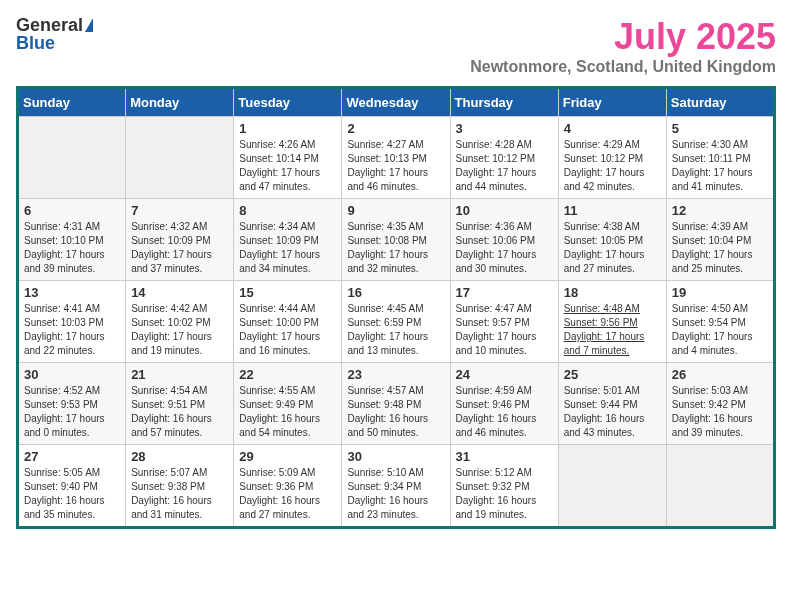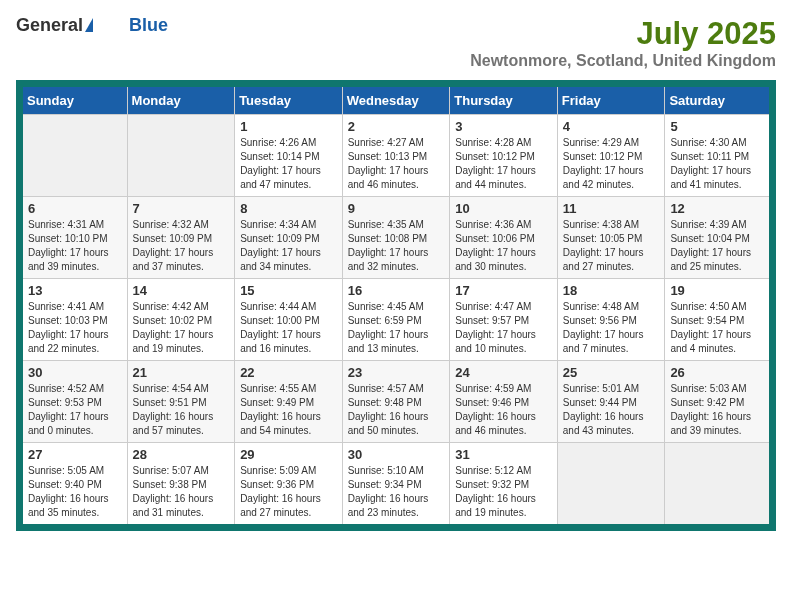--- a/index.html
+++ b/index.html
@@ -11,23 +11,22 @@
       padding: 16px;
     }
     .header {
       display: flex;
       justify-content: space-between;
       align-items: flex-start;
       margin-bottom: 10px;
     }
     .logo {
       display: flex;
-      flex-direction: row;
+      flex-direction: column;
       line-height: 1;
-      gap: 36px;
     }
     .logo-general {
       font-size: 18px;
       font-weight: bold;
       color: #333;
     }
     .logo-blue {
       font-size: 18px;
       font-weight: bold;
       color: #1a5fa8;
@@ -38,33 +37,33 @@
       height: 0;
       border-left: 8px solid transparent;
       border-bottom: 14px solid #1a5fa8;
       margin-left: 2px;
       vertical-align: middle;
     }
     .title-area {
       text-align: right;
     }
     .month-title {
-      font-size: 31px;
-      font-weight: bold;
-      color: #4d7c0f;
+      font-size: 36px;
+      font-weight: bold;
+      color: #ec4899;
     }
     .location-title {
       font-size: 16px;
       color: #737373;
       font-weight: bold;
     }
     .calendar {
       width: 100%;
       border-collapse: collapse;
-      border: 7px solid #0f766e;
+      border: 3px solid #0f766e;
     }
     .calendar th {
       background-color: #1a5fa8;
       color: #fff;
       font-size: 13px;
       font-weight: bold;
       padding: 6px 4px;
       text-align: left;
       border: 1px solid #ccc;
     }
@@ -233,21 +232,21 @@
 Daylight: 17 hours and 13 minutes.</div>
         </td>
         <td>
           <span class="day-number">17</span>
           <div class="day-info" style="white-space: pre-line;">Sunrise: 4:47 AM
 Sunset: 9:57 PM
 Daylight: 17 hours and 10 minutes.</div>
         </td>
         <td>
           <span class="day-number">18</span>
-          <div class="day-info" style="white-space: pre-line;">Sunrise: 4:48 AM
+          <div class="day-info" style="white-space: pre-line; text-decoration: underline;">Sunrise: 4:48 AM
 Sunset: 9:56 PM
 Daylight: 17 hours and 7 minutes.</div>
         </td>
         <td>
           <span class="day-number">19</span>
           <div class="day-info" style="white-space: pre-line;">Sunrise: 4:50 AM
 Sunset: 9:54 PM
 Daylight: 17 hours and 4 minutes.</div>
         </td>
       </tr>

